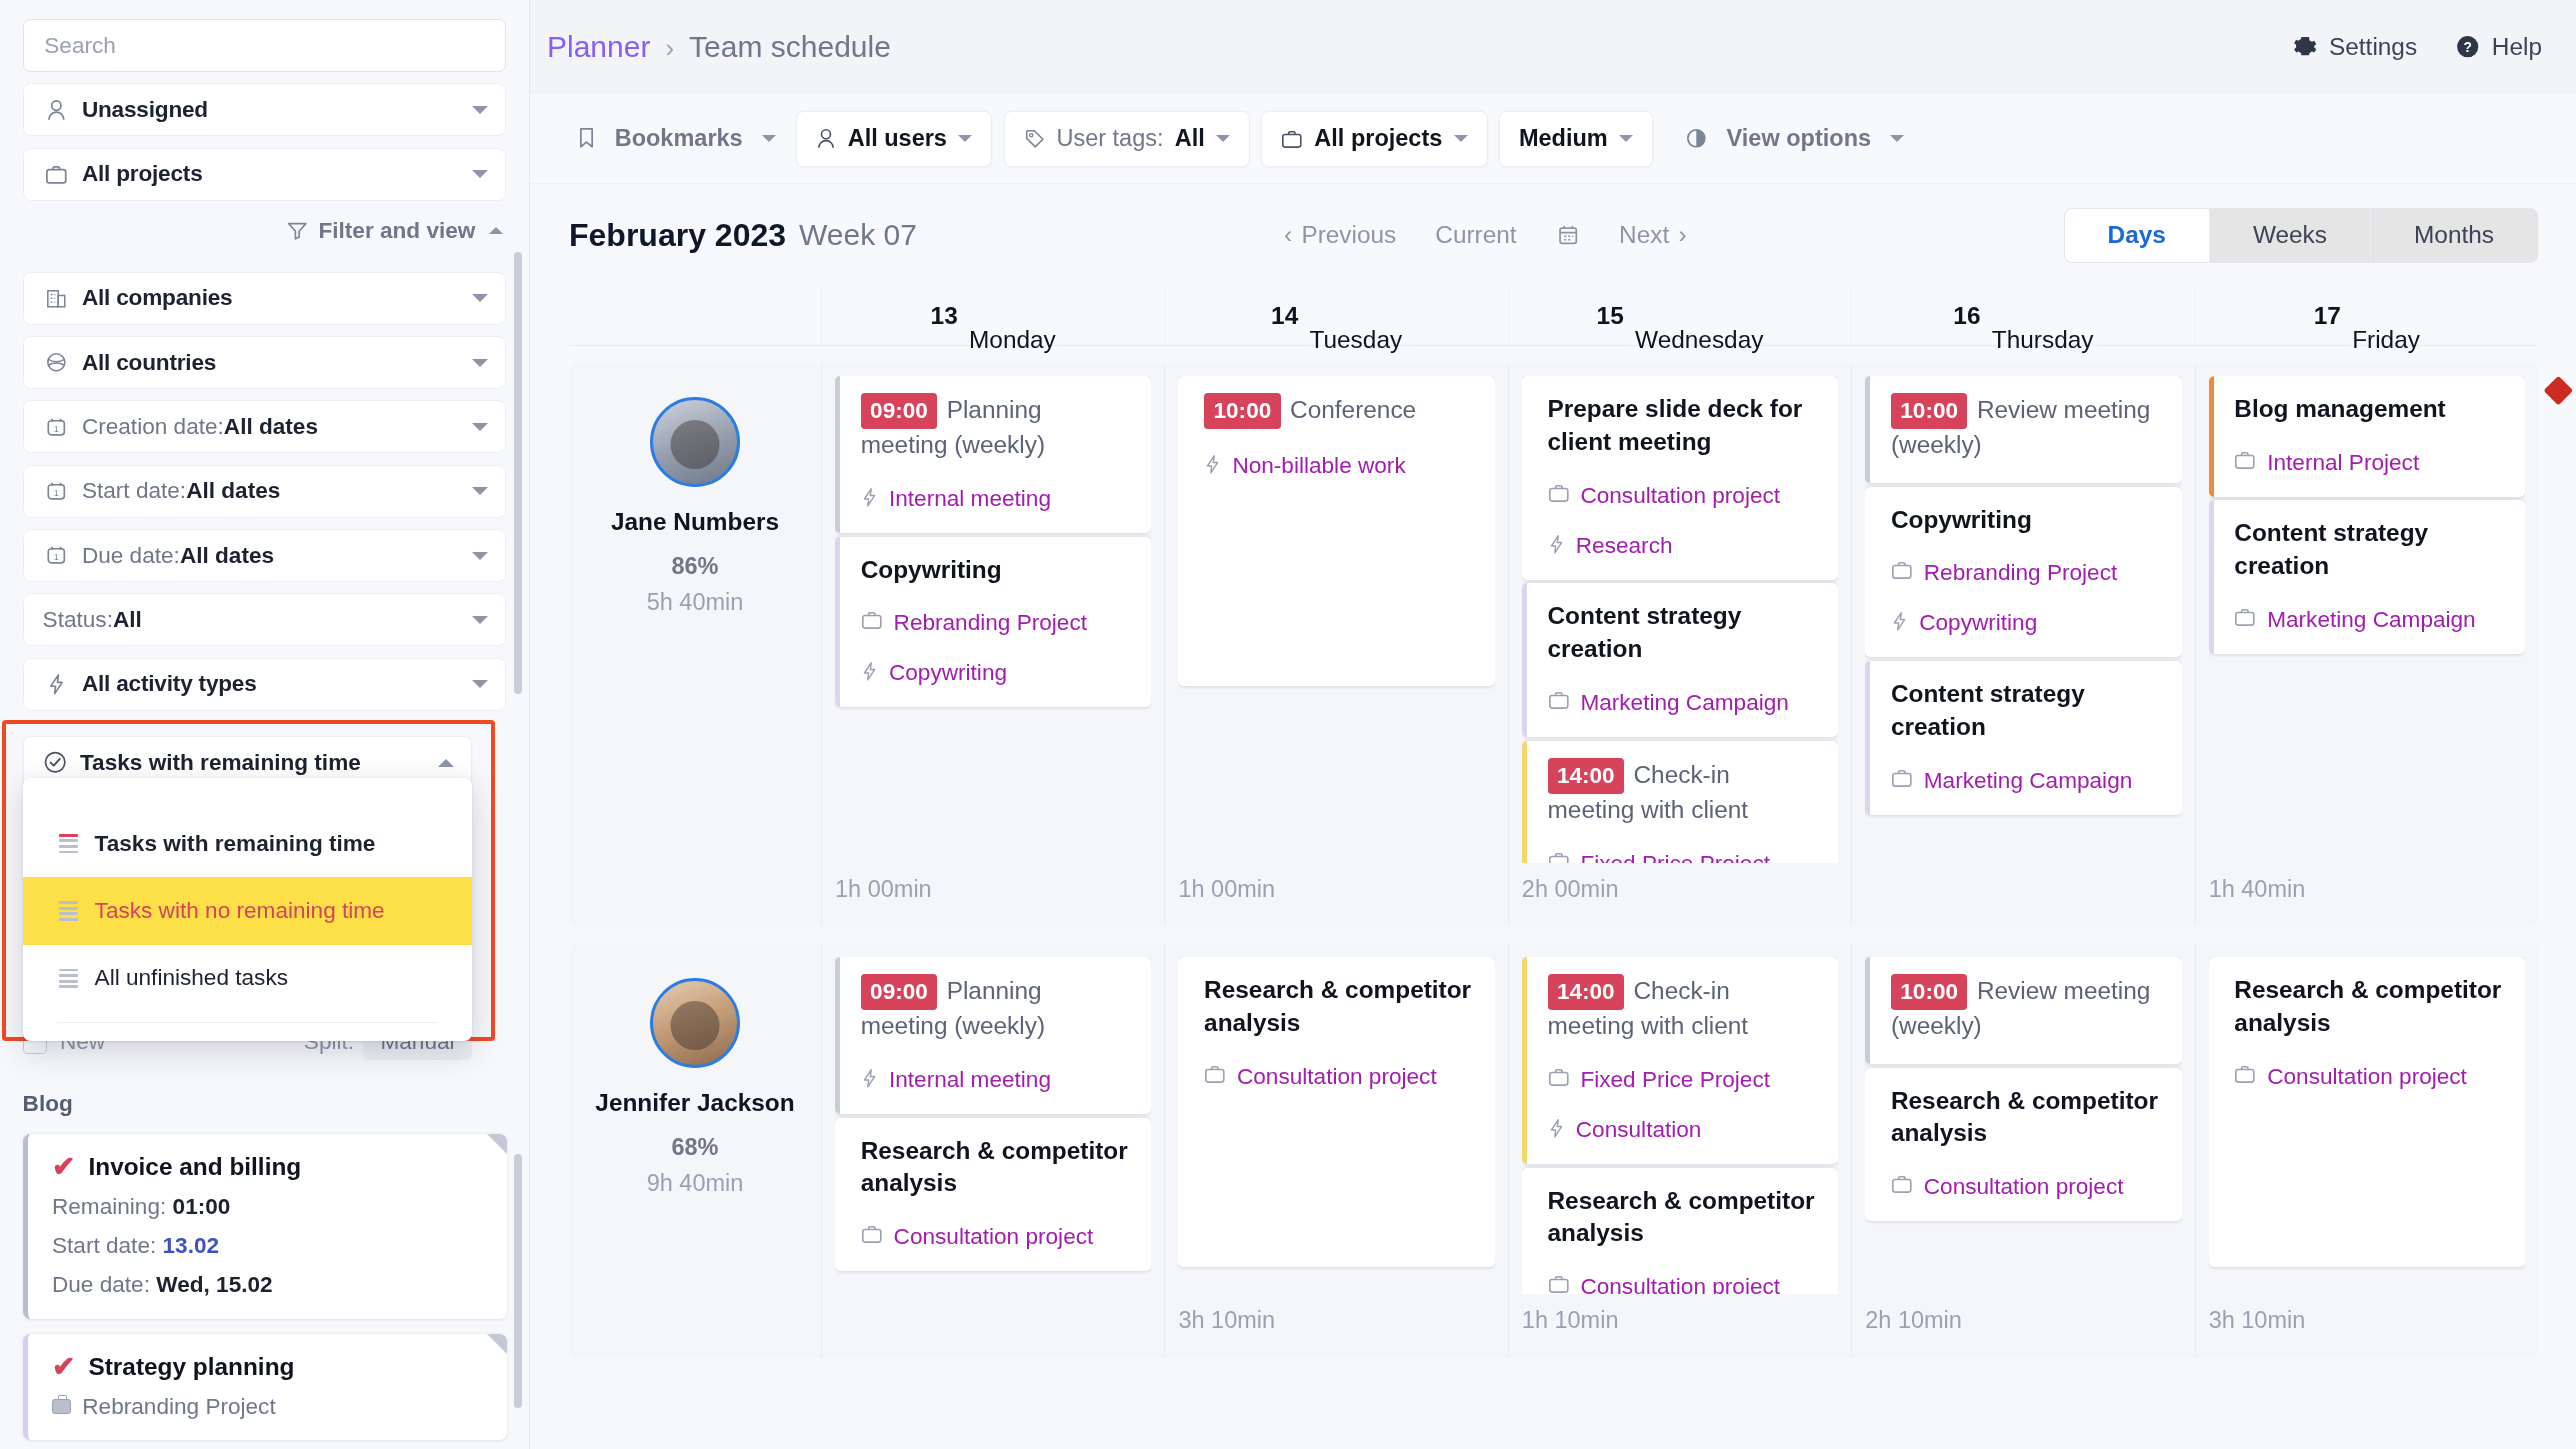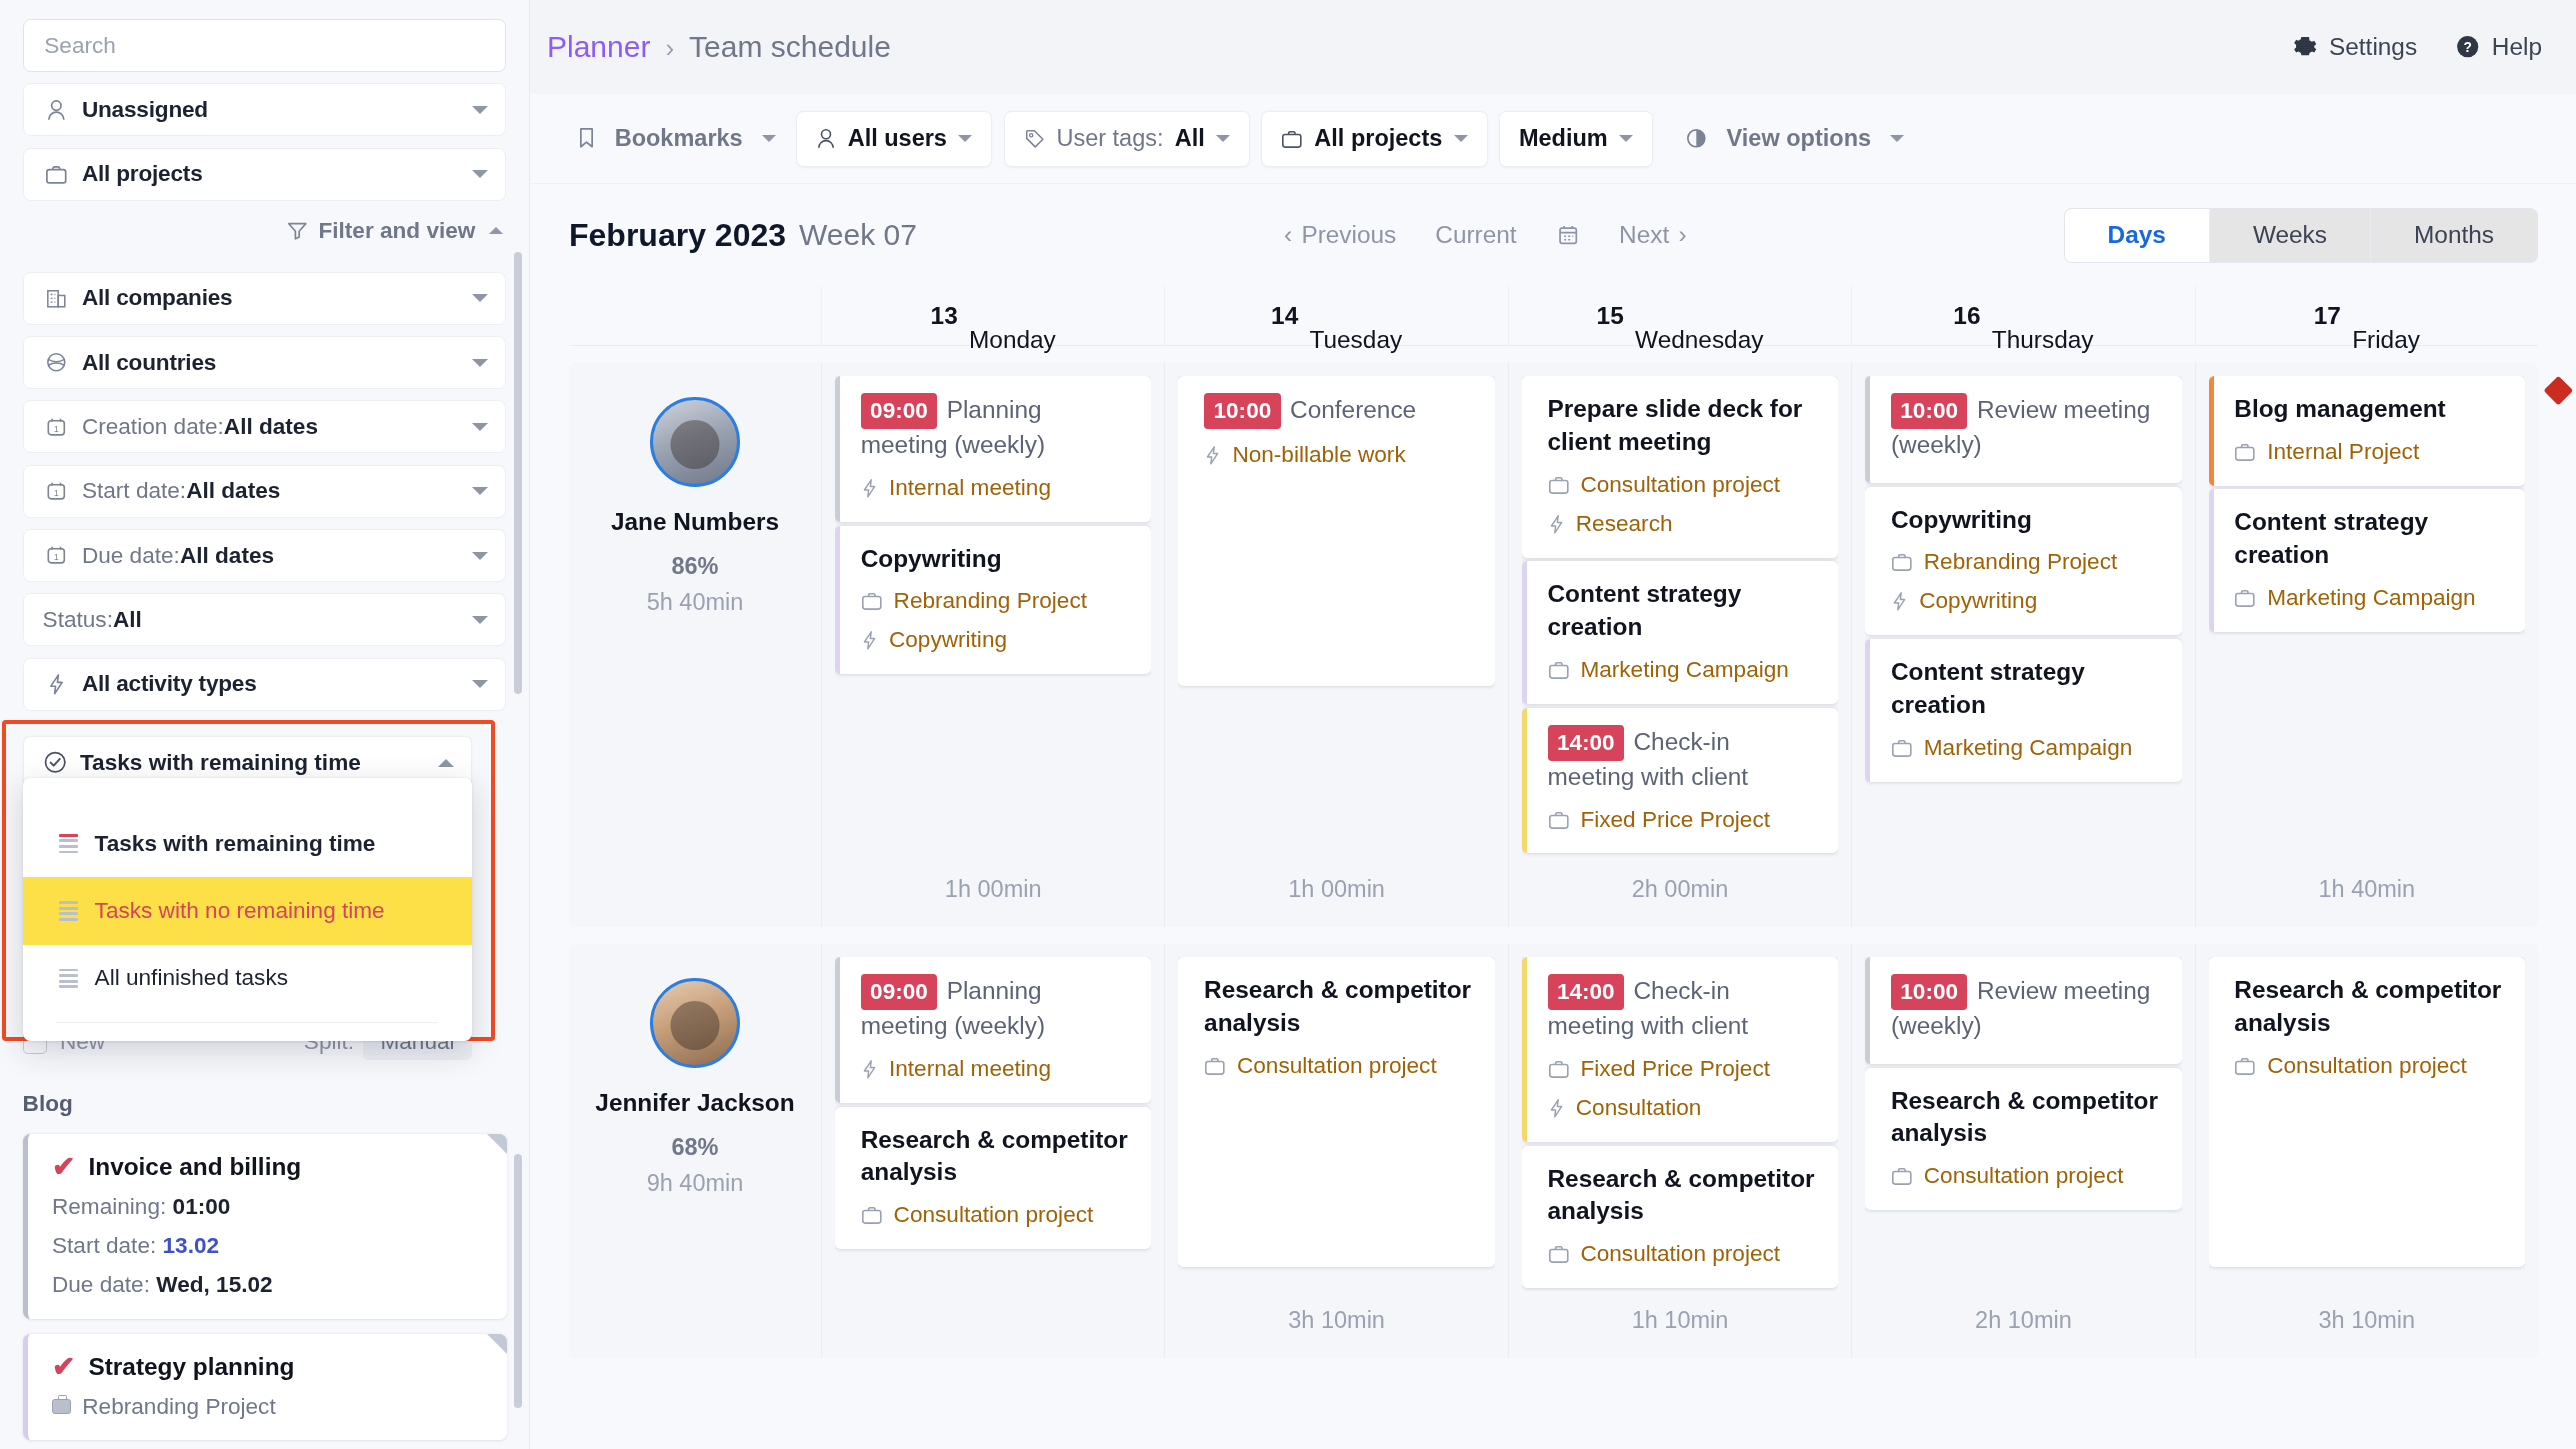--- a/index.html
+++ b/index.html
@@ -204,21 +204,21 @@
     content:""; position:absolute; left:50%; top:24%; transform:translateX(-50%);
     width:49px; height:49px; border-radius:50%; background:rgba(50,40,35,.42);
   }
   .uname { font-size:24.4px; font-weight:700; color:#10141f; margin-top:20.7px; }
   .upct { font-size:23.5px; font-weight:700; color:#6f7788; margin-top:17px; }
   .uhrs { font-size:23.5px; color:#9aa1b0; margin-top:9.4px; }
 
   .daycol { flex:1; border-left:0.9px solid #e9ecf2; padding: 13px 13px 0 13px;
             display:flex; flex-direction:column; position:relative; }
   .daycol .cards { flex:1; }
-  .total { text-align:center; font-size:23.5px; color:#9aa1b0; padding: 13px 0 24.4px 0; }
+  .total { text-align:left; font-size:23.5px; color:#9aa1b0; padding: 13px 0 24.4px 0; }
 
   .card {
     background:#fff; border-radius:5.6px; padding: 17px 19px 20.7px 20.7px;
     box-shadow: 0 0.9px 3.8px rgba(25,32,56,.14);
     border-left: 5.6px solid #c8cdd8;
     margin-bottom: 3.8px; position:relative;
   }
   .card.pl-purple { border-left-color:#ddd4f2; }
   .card.pl-yellow { border-left-color:#f5d76e; }
   .card.pl-orange { border-left-color:#ef8a3c; }
@@ -226,21 +226,21 @@
   .card.pl-none   { border-left: 5.6px solid transparent; padding-left:20.7px; }
   .card.tall { min-height: 310px; }
 
   .ctitle { font-size:24.4px; line-height:1.35; color:#10141f; font-weight:700; }
   .ctitle.meeting { font-weight:400; color:#5b6375; }
   .timechip {
     display:inline-block; background:#d6435b; color:#fff; font-weight:700;
     font-size:22.6px; border-radius:3.8px; padding: 2.8px 9.4px; margin-right:9.4px;
     vertical-align: baseline;
   }
-  .cmeta { display:flex; align-items:center; gap:11.3px; font-size:22.6px; color:#a16207; margin-top:13px; }
+  .cmeta { display:flex; gap:11.3px; font-size:22.6px; color:#a21caf; margin-top:24px; }
   .row1 { height: 564px; }
   .row2 { height: 414px; }
   .row1 .cards, .row2 .cards { overflow:hidden; }
   svg { display:block; }
 </style>
 </head>
 <body>
 
 <div class="app">
 

